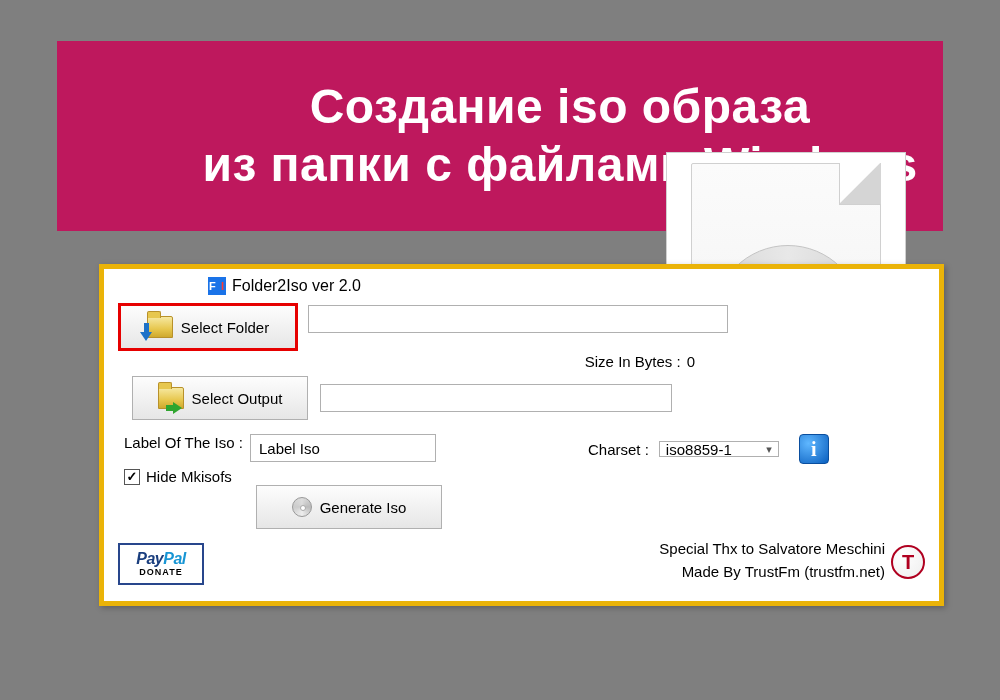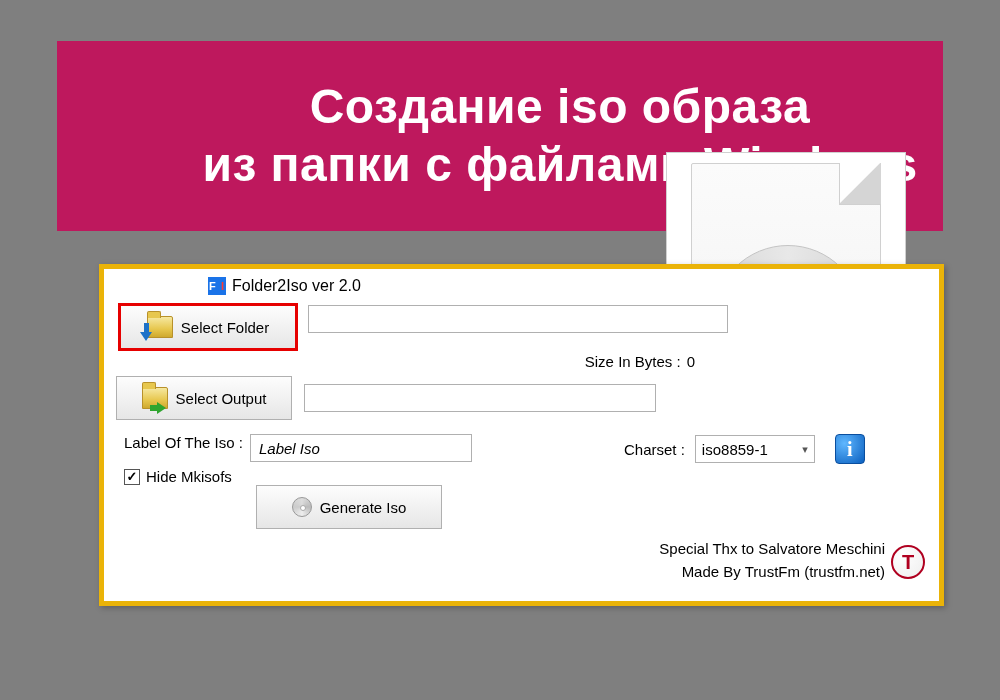--- a/index.html
+++ b/index.html
@@ -169,21 +169,21 @@
     position: relative;
   }
 
   .sel-folder-wrap { display:flex; align-items:flex-start; gap:0; }
   .sel-folder-btn {
     width: 176px;
     outline: 3px solid #e60000;
     outline-offset: -1px;
     margin-left: 4px;
   }
-  .sel-output-btn { width: 176px; margin-left: 0; }
+  .sel-output-btn { width: 176px; margin-left: 16px; }
 
   .folder-icon {
     width: 26px; height: 22px;
     position: relative;
     background: linear-gradient(to bottom, #f6e8a0, #e7c74e 60%, #cfa92e);
     border: 1px solid #b8912a;
     border-radius: 2px 2px 0 0;
   }
   .folder-icon::before {
     content: '';
@@ -238,24 +238,24 @@
     justify-content: flex-end;
     font-size: 15px;
     margin: 2px 0 6px 0;
     color: #000;
     padding-right: 232px;
   }
   .size-row span + span { margin-left: 6px; }
 
   .label-row { display:flex; align-items:flex-start; gap:0; margin-top: 14px;}
   .label-left { width: 126px; margin-left: 8px;}
-  .label-input { width: 222px; height: 28px; border:1px solid #b0b0b0; padding: 2px 8px; font-size:15px;font-style:italic; }
+  .label-input { width: 186px; height: 28px; border:1px solid #b0b0b0; padding: 2px 8px; font-size:15px; }
   .charset-group { display:flex; align-items:center; gap:10px; margin-left: 152px; }
   .charset-select {
-    height: 28px; border:1px solid #b0b0b0; padding: 2px 6px; font-size:15px;
+    height: 16px; border:1px solid #b0b0b0; padding: 2px 6px; font-size:15px;
     background:#fff; display:flex; align-items:center; gap:10px; cursor:pointer;
     width: 120px;
     justify-content: space-between;
   }
   .chev { font-size:11px; color:#555; }
   .info-btn {
     width: 30px; height: 30px;
     border-radius: 4px;
     background: radial-gradient(circle at 30% 30%, #5fb7ff, #0a5fbf);
     color:#fff; font-weight:bold; font-family: Georgia, serif;
@@ -392,15 +392,19 @@
         <span>Generate Iso</span>
       </div>
     </div>
 
     <div class="credits">
       <div>Special Thx to Salvatore Meschini</div>
       <div>Made By TrustFm (trustfm.net)</div>
     </div>
     <div class="t-logo">T</div>
 
+    <div class="paypal">
+      <span class="paypal-word"><span class="pay1">Pay</span><span class="pay2">Pal</span></span>
+      <span class="paypal-sub">DONATE</span>
+    </div>
 
   </div>
 </div>
 
 </body></html>

